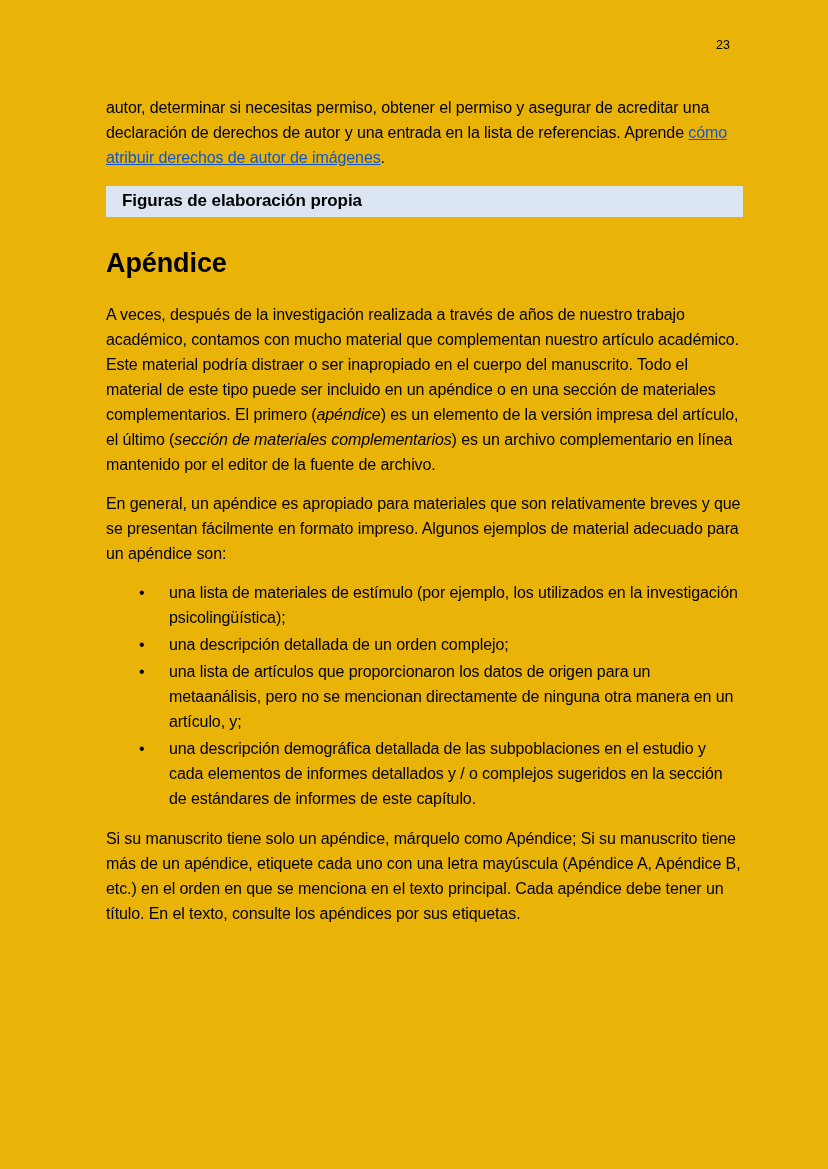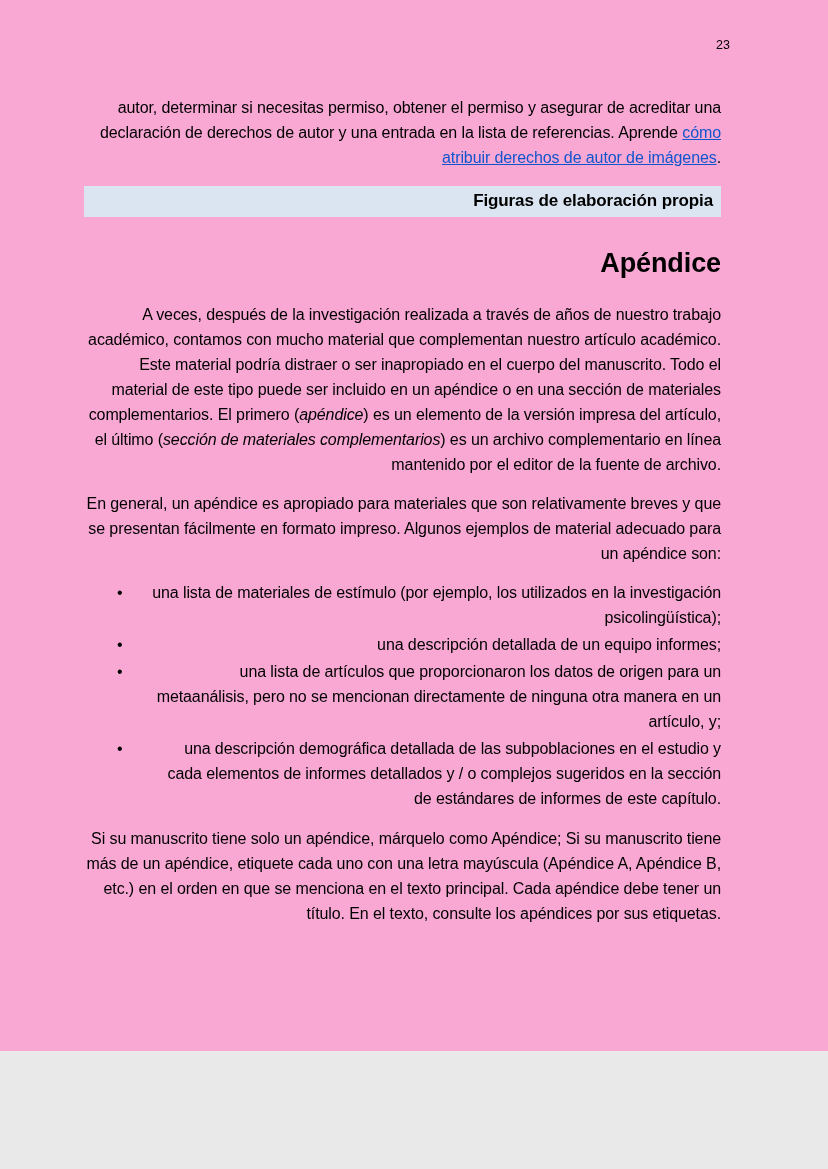--- a/index.html
+++ b/index.html
@@ -7,40 +7,39 @@
   body {
     width: 828px;
     height: 1169px;
     background: #e9e9e9;
     font-family: "Liberation Sans", "DejaVu Sans", sans-serif;
     color: #000000;
   }
   .page {
     position: relative;
     width: 828px;
-    height: 1051px;
-    background: #f9a8d4;
+    height: 1169px;
+    background: #eab308;
     overflow: hidden;
   }
   .page-number {
     position: absolute;
     top: 38px;
     right: 98px;
     font-size: 12.5px;
     color: #000000;
   }
   .content {
     position: absolute;
     top: 96px;
-    left: 84px;
+    left: 106px;
     width: 637px;
     font-size: 16px;
     line-height: 1.56;
     letter-spacing: -0.1px;
-    text-align: right;
   }
   p { margin: 0 0 14px 0; }
   a.doc-link {
     color: var(--link-color, #1155cc);
     text-decoration: underline;
     cursor: pointer;
   }
   .section-heading {
     background: var(--heading-bg, #dbe5f1);
     font-size: 17px;
@@ -88,21 +87,21 @@
 
 
     <h1 class="main-heading">Apéndice</h1>
 
     <p><span>A veces, después de la investigación realizada a través de años de nuestro trabajo académico, contamos con mucho material que complementan nuestro artículo académico. Este material podría distraer o ser inapropiado en el cuerpo del manuscrito. Todo el material de este tipo puede ser incluido en un apéndice o en una sección de materiales complementarios. El primero (</span><em>apéndice</em><span>) es un elemento de la versión impresa del artículo, el último (</span><em>sección de materiales complementarios</em><span>) es un archivo complementario en línea mantenido por el editor de la fuente de archivo.</span></p>
 
     <p>En general, un apéndice es apropiado para materiales que son relativamente breves y que se presentan fácilmente en formato impreso. Algunos ejemplos de material adecuado para un apéndice son:</p>
 
     <ul class="bullets">
       <li>una lista de materiales de estímulo (por ejemplo, los utilizados en la investigación psicolingüística);</li>
-      <li>una descripción detallada de un equipo informes;</li>
+      <li>una descripción detallada de un orden complejo;</li>
       <li>una lista de artículos que proporcionaron los datos de origen para un metaanálisis, pero no se mencionan directamente de ninguna otra manera en un artículo, y;</li>
       <li>una descripción demográfica detallada de las subpoblaciones en el estudio y cada elementos de informes detallados y / o complejos sugeridos en la sección de estándares de informes de este capítulo.</li>
     </ul>
 
     <p>Si su manuscrito tiene solo un apéndice, márquelo como Apéndice; Si su manuscrito tiene más de un apéndice, etiquete cada uno con una letra mayúscula (Apéndice A, Apéndice B, etc.) en el orden en que se menciona en el texto principal. Cada apéndice debe tener un título. En el texto, consulte los apéndices por sus etiquetas.</p>
 
   </div>
 </div>
 
 </body></html>

